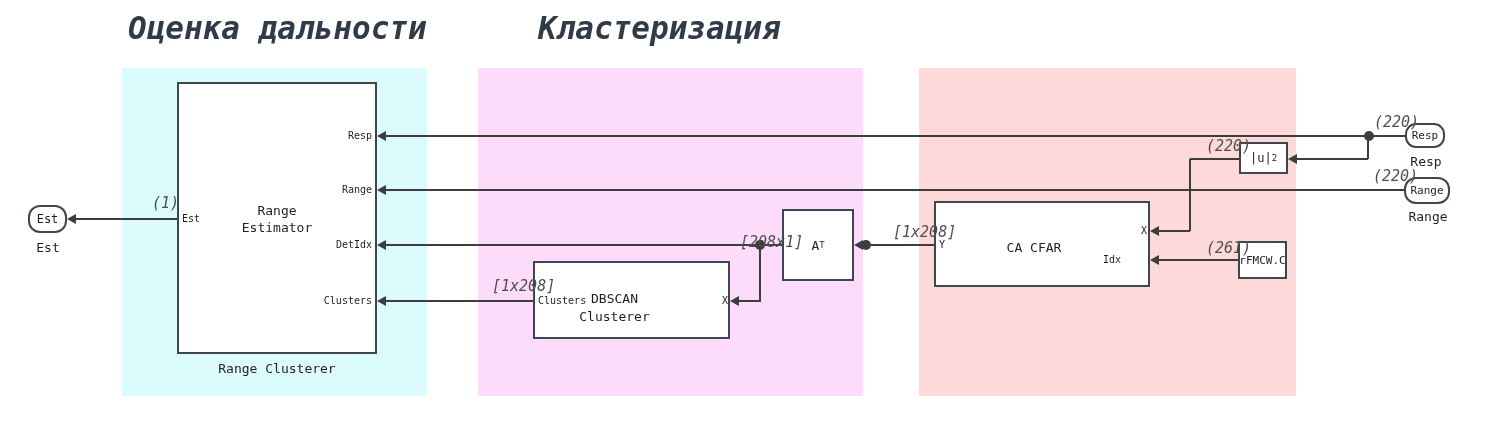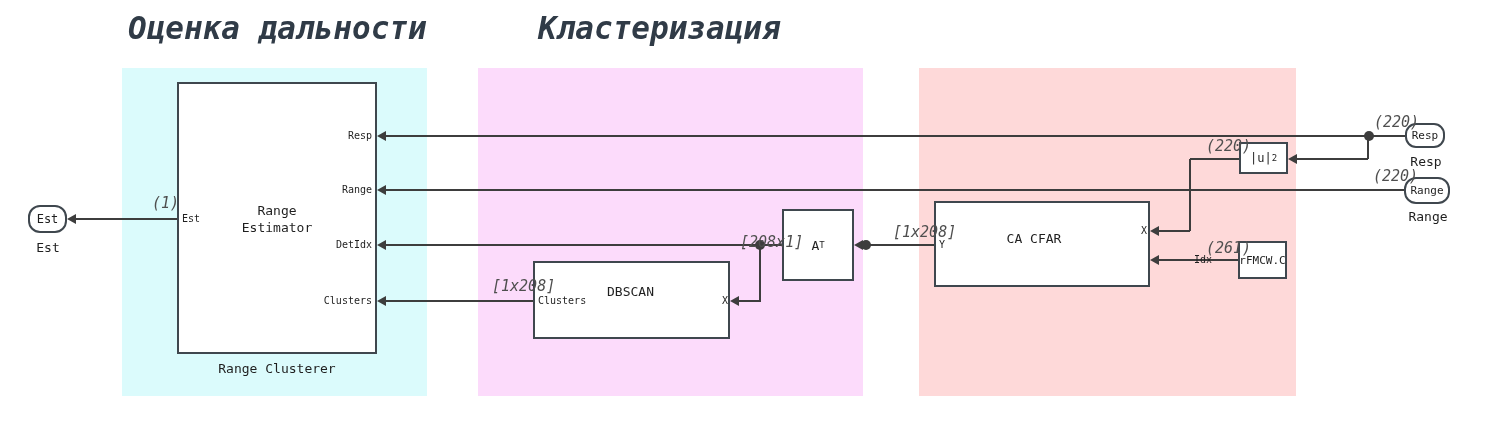--- a/index.html
+++ b/index.html
@@ -74,37 +74,38 @@
     <div>Estimator</div>
   </div>
   <div class="plabel" style="left:182px;top:213px;">Est</div>
   <div class="plabel plabel-r" style="left:302px;top:130px;">Resp</div>
   <div class="plabel plabel-r" style="left:302px;top:184px;">Range</div>
   <div class="plabel plabel-r" style="left:302px;top:239px;">DetIdx</div>
   <div class="plabel plabel-r" style="left:302px;top:295px;">Clusters</div>
   <div class="cap" style="left:177px;top:361px;width:200px;">Range Clusterer</div>
 
   <div class="block" style="left:533px;top:261px;width:197px;height:78px;"></div>
-  <div class="blabel" style="left:533px;top:283px;width:163px;margin-left:16px;">
+  <div class="blabel" style="left:533px;top:290px;width:163px;">
     <div>DBSCAN</div>
+    <div>Clusterer</div>
   </div>
   <div class="plabel" style="left:538px;top:295px;">Clusters</div>
   <div class="plabel plabel-r" style="left:658px;top:295px;">X</div>
 
   <div class="block" style="left:782px;top:209px;width:72px;height:72px;"></div>
   <div class="flexlbl" style="left:782px;top:209px;width:72px;height:72px;font-size:13px;">
     <span>A</span>
       <sup>T</sup>
   </div>
 
   <div class="block" style="left:934px;top:201px;width:216px;height:86px;"></div>
-  <div class="blabel" style="left:934px;top:230px;width:200px;">CA CFAR</div>
+  <div class="blabel" style="left:934px;top:239px;width:200px;">CA CFAR</div>
   <div class="plabel" style="left:939px;top:239px;">Y</div>
   <div class="plabel plabel-r" style="left:1077px;top:225px;">X</div>
-  <div class="plabel plabel-r" style="left:1142px;top:254px;">Idx</div>
+  <div class="plabel plabel-r" style="left:1077px;top:254px;text-align:center;">Idx</div>
 
   <div class="block" style="left:1239px;top:142px;width:49px;height:32px;"></div>
   <div class="flexlbl" style="left:1239px;top:142px;width:49px;height:32px;font-size:12px;">
     <span>|u|</span>
       <sup>2</sup>
   </div>
 
   <div class="block" style="left:1238px;top:241px;width:49px;height:38px;"></div>
   <div class="flexlbl" style="left:1238px;top:241px;width:49px;height:38px;font-size:11px;">rFMCW.C</div>
 

